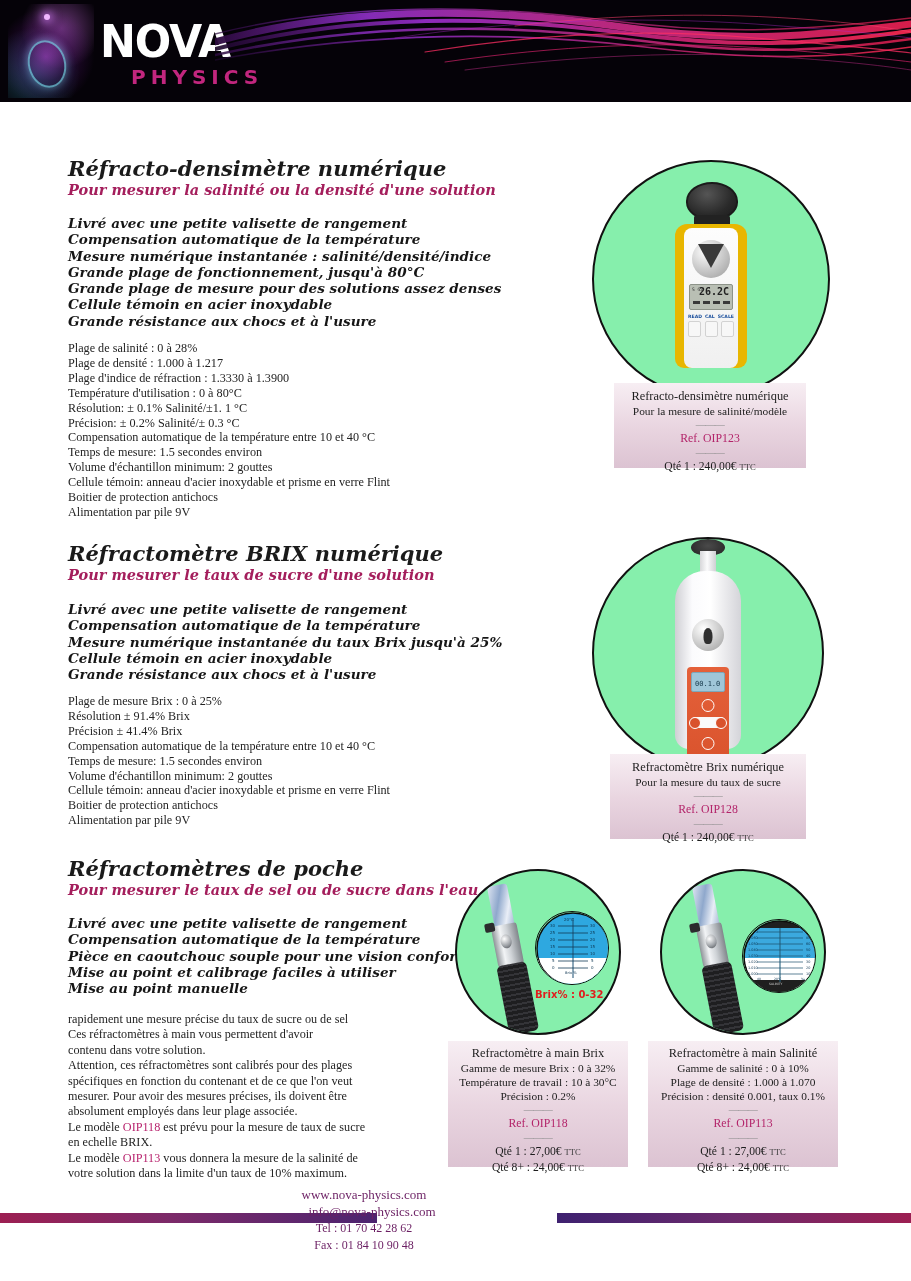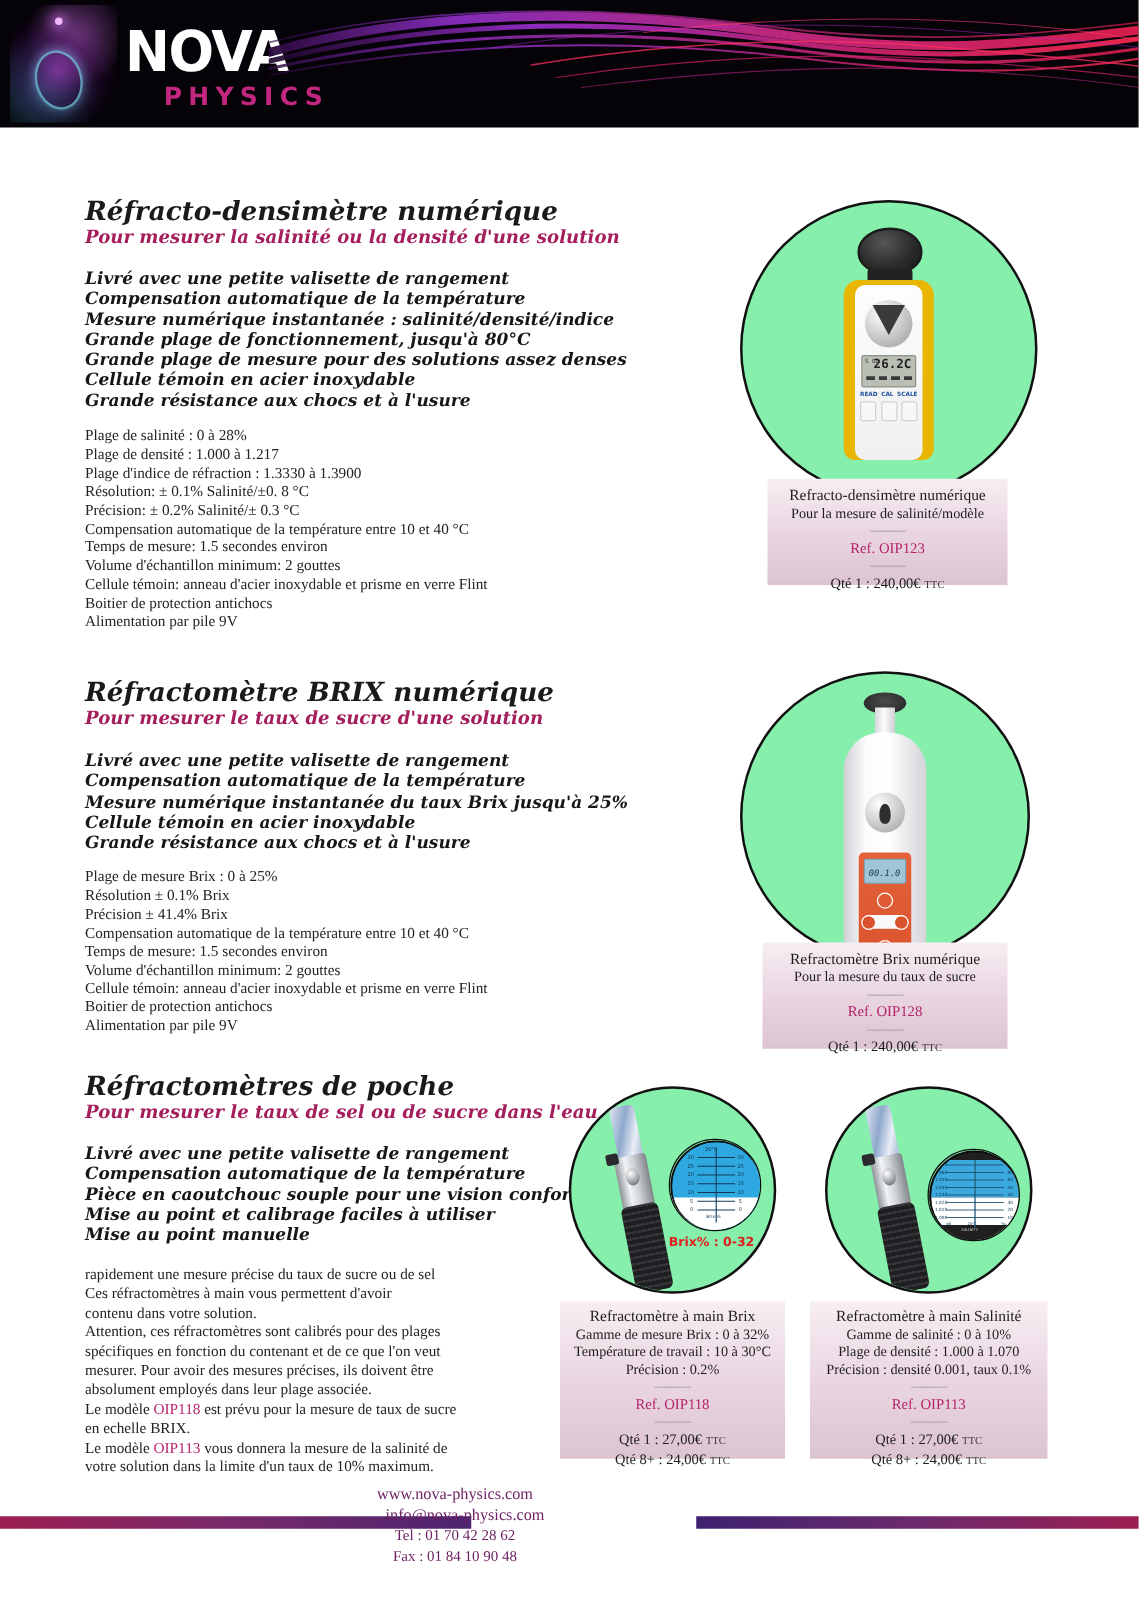--- a/index.html
+++ b/index.html
@@ -112,21 +112,21 @@
     font-family:"DejaVu Sans Mono", monospace; font-size:10px; font-weight:700; color:#222; }
   .dev1-dash { position:absolute; left:3px; bottom:5px; width:38px; height:3px;
     background: repeating-linear-gradient(90deg,#3a3a3a 0 7px, transparent 7px 10px); }
   .dev1-btnrow { position:absolute; left:4px; top:86px; width:46px;
     display:flex; justify-content:space-between;
     font-family:"DejaVu Sans", sans-serif; font-size:4.6px; font-weight:700; color:#1b4f9c; }
   .dev1-keys { position:absolute; left:4px; top:93px; width:46px; display:flex; justify-content:space-between; }
   .dev1-keys span { width:13px; height:16px; border:1px solid #d2d2d2; border-radius:2px; background:#f7f7f7; }
 
   
-  .dev2 { position:absolute; left:50%; top:15px; transform:translateX(-50%); width:82px; height:210px;font-style:italic; }
+  .dev2 { position:absolute; left:50%; top:0; transform:translateX(-50%); width:82px; height:210px; }
   .dev2-cap { position:absolute; left:24px; top:0; width:34px; height:17px;
     background: radial-gradient(ellipse at 50% 40%, #4a4a4a, #232323);
     border-radius:50%; }
   .dev2-neck { position:absolute; left:33px; top:12px; width:16px; height:26px;
     background: linear-gradient(90deg,#d7d7da,#fbfbfc 45%,#cfcfd3); }
   .dev2-body { position:absolute; left:8px; top:32px; width:66px; height:178px;
     background: linear-gradient(90deg,#cfcfd4 0%,#fbfbfd 26%,#ffffff 54%,#d4d4d9 100%);
     border-radius: 30px 30px 14px 14px; }
   .dev2-well { position:absolute; left:50%; top:48px; transform:translateX(-50%);
     width:32px; height:32px; border-radius:50%;
@@ -251,21 +251,22 @@
     <div>Grande plage de fonctionnement, jusqu'à 80°C</div>
     <div>Grande plage de mesure pour des solutions assez denses</div>
     <div>Cellule témoin en acier inoxydable</div>
     <div>Grande résistance aux chocs et à l'usure</div>
   </div>
 
   <div class="specs" style="left:68px; top:341px;">
     <div>Plage de salinité : 0 à 28%</div>
     <div>Plage de densité : 1.000 à 1.217</div>
     <div>Plage d'indice de réfraction : 1.3330 à 1.3900</div>
-    <div>Résolution: ± 0.1% Salinité/±0. 8 °C</div>
+    <div>Température d'utilisation : 0 à 80°C</div>
+    <div>Résolution: ± 0.1% Salinité/±1. 1 °C</div>
     <div>Précision: ± 0.2% Salinité/± 0.3 °C</div>
     <div>Compensation automatique de la température entre 10 et 40 °C</div>
     <div>Temps de mesure: 1.5 secondes environ</div>
     <div>Volume d'échantillon minimum: 2 gouttes</div>
     <div>Cellule témoin: anneau d'acier inoxydable et prisme en verre Flint</div>
     <div>Boitier de protection antichocs</div>
     <div>Alimentation par pile 9V</div>
   </div>
 
   <div class="circ" style="left:592px; top:160px; width:238px; height:238px;">
@@ -313,21 +314,21 @@
   <div class="feat" style="left:68px; top:601px;">
     <div>Livré avec une petite valisette de rangement</div>
     <div>Compensation automatique de la température</div>
     <div>Mesure numérique instantanée du taux Brix jusqu'à 25%</div>
     <div>Cellule témoin en acier inoxydable</div>
     <div>Grande résistance aux chocs et à l'usure</div>
   </div>
 
   <div class="specs" style="left:68px; top:694px;">
     <div>Plage de mesure Brix : 0 à 25%</div>
-    <div>Résolution ± 0.1% Brix</div>
+    <div>Résolution ± 91.4% Brix</div>
     <div>Précision ± 41.4% Brix</div>
     <div>Compensation automatique de la température entre 10 et 40 °C</div>
     <div>Temps de mesure: 1.5 secondes environ</div>
     <div>Volume d'échantillon minimum: 2 gouttes</div>
     <div>Cellule témoin: anneau d'acier inoxydable et prisme en verre Flint</div>
     <div>Boitier de protection antichocs</div>
     <div>Alimentation par pile 9V</div>
   </div>
 
   <div class="circ" style="left:592px; top:537px; width:232px; height:232px;">

